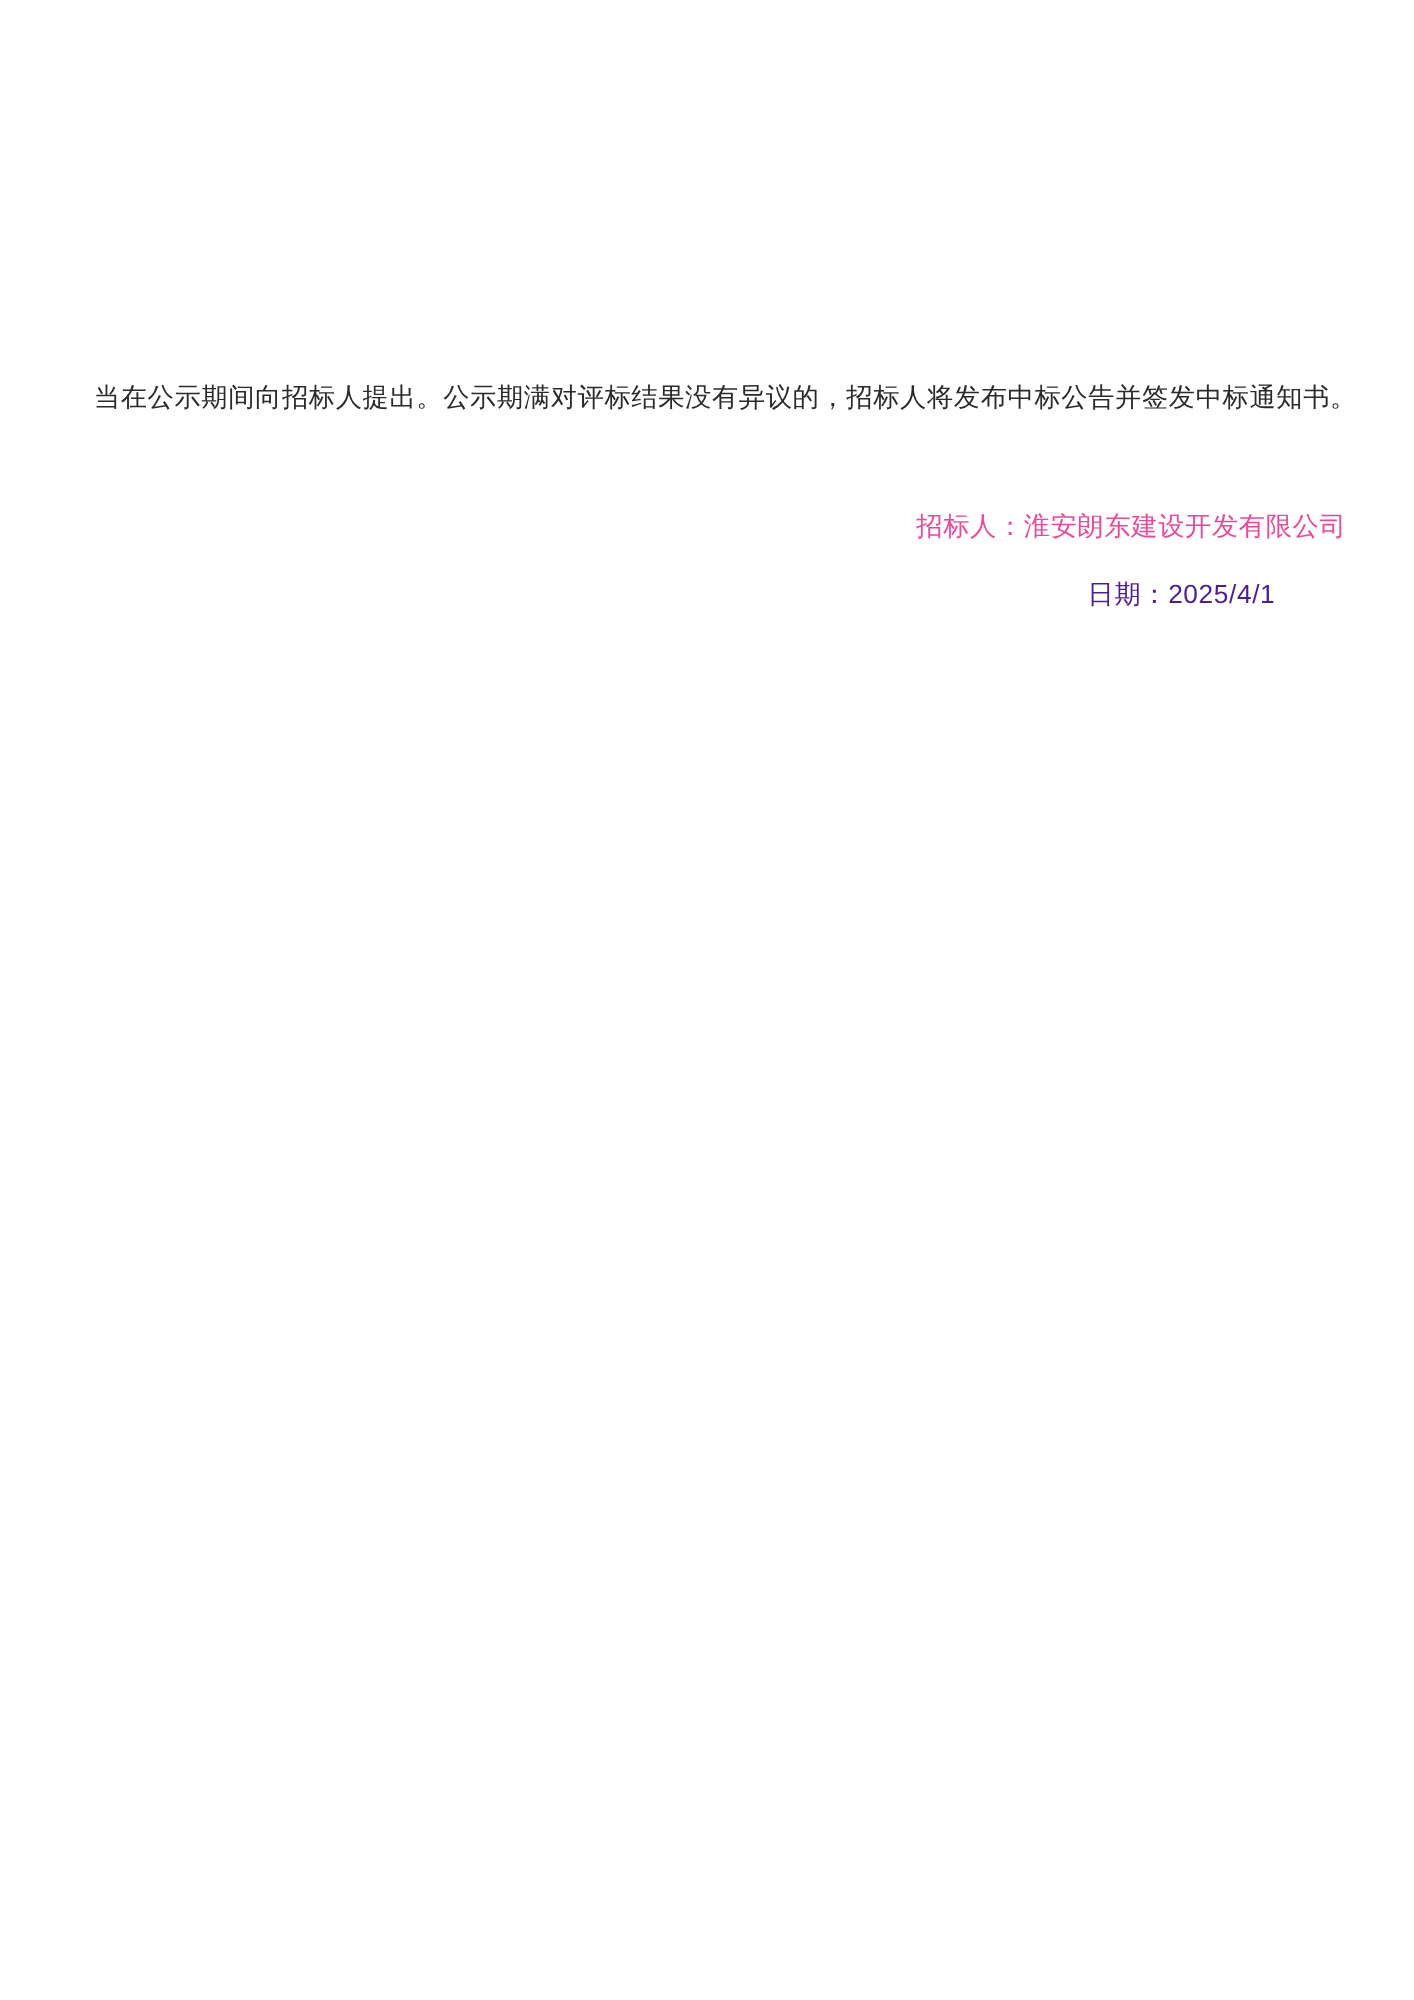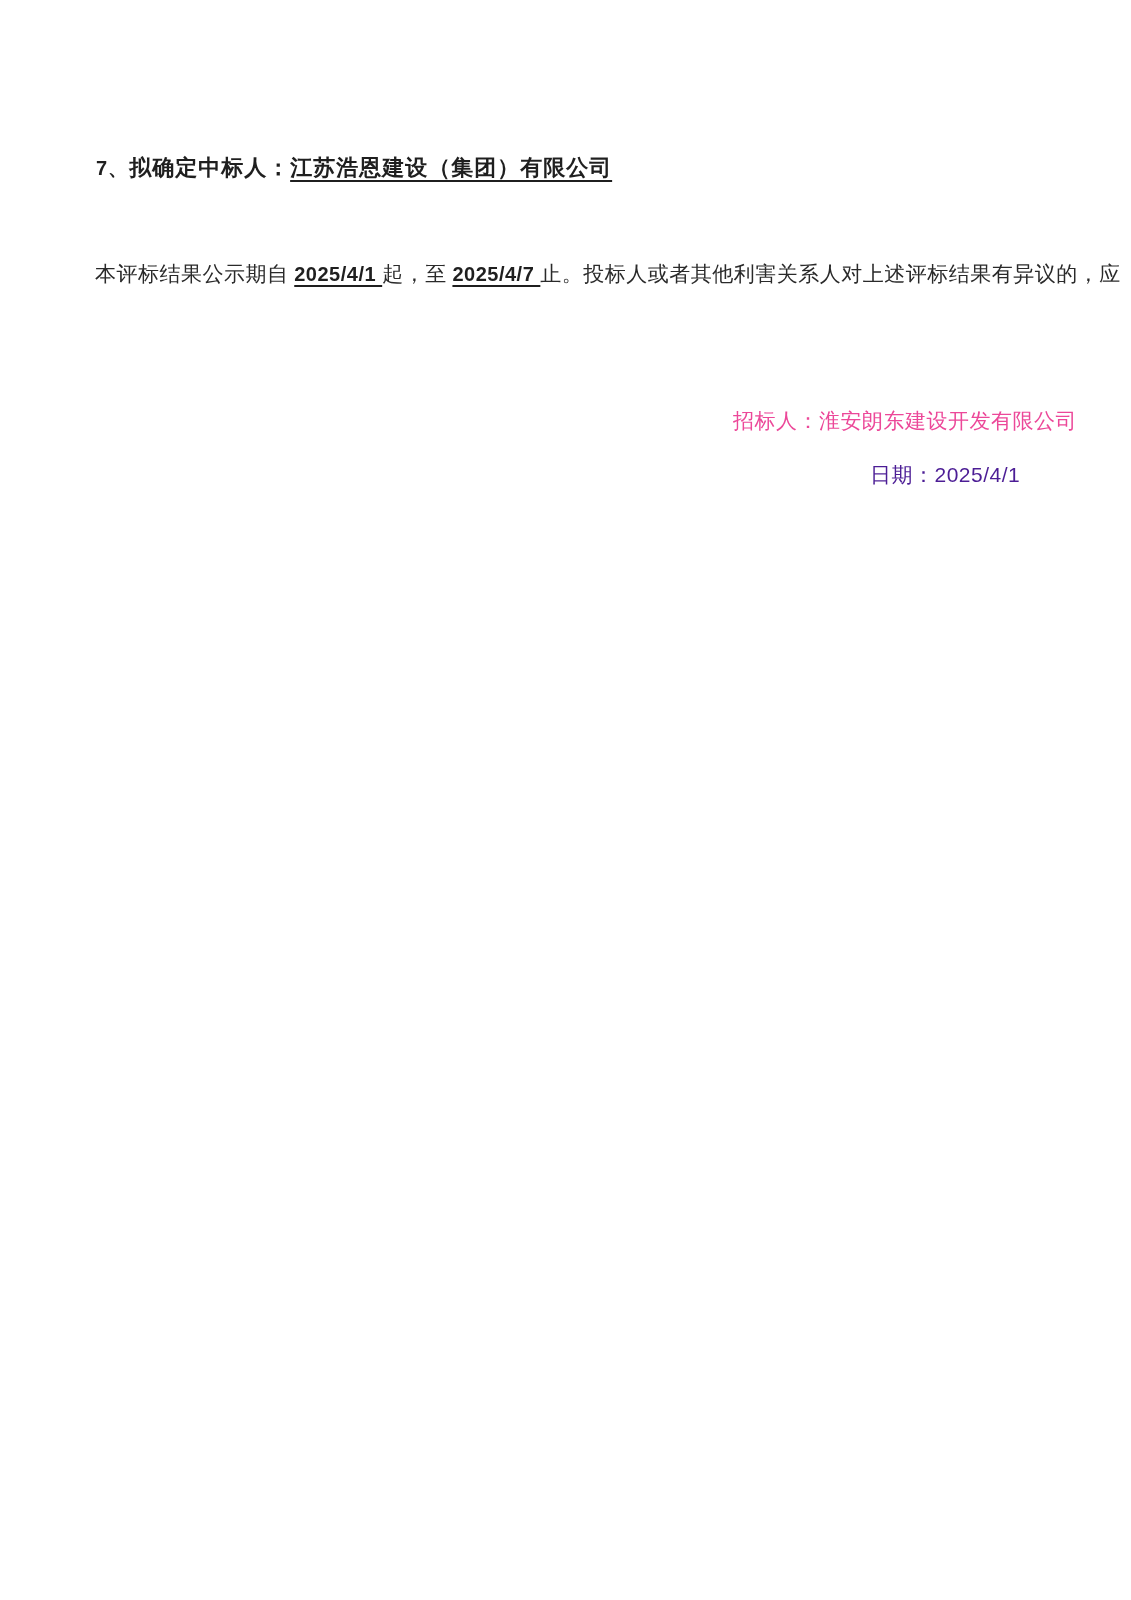--- a/index.html
+++ b/index.html
@@ -80,28 +80,23 @@
   .date-value {
     font-family: "Liberation Sans", "DejaVu Sans", sans-serif;
     font-size: 21px;
   }
 </style>
 </head>
 <body>
 
 <div class="page">
 
-  <div class="heading">
-    <span class="num">7、</span><span>拟确定中标人：</span><span class="company-underline">江苏浩恩建设（集团）有限公司</span>
-  </div>
 
-  <div class="notice-line notice-line-1">
-    <span>本评标结果公示期自 </span><span class="date-em">2025/4/1 </span><span>起，至 </span><span class="date-em">2025/4/7 </span><span>止。投标人或者其他利害关系人对上述评标结果有异议的，应</span>
-  </div>
 
+  <div class="notice-line notice-line-2">当在公示期间向招标人提出。公示期满对评标结果没有异议的，招标人将发布中标公告并签发中标通知书。</div>
 
   <div class="issuer-line">
     <span>招标人：</span><span>淮安朗东建设开发有限公司</span>
   </div>
 
   <div class="date-line">
     <span>日期：</span><span class="date-value">2025/4/1</span>
   </div>
 
 </div>

